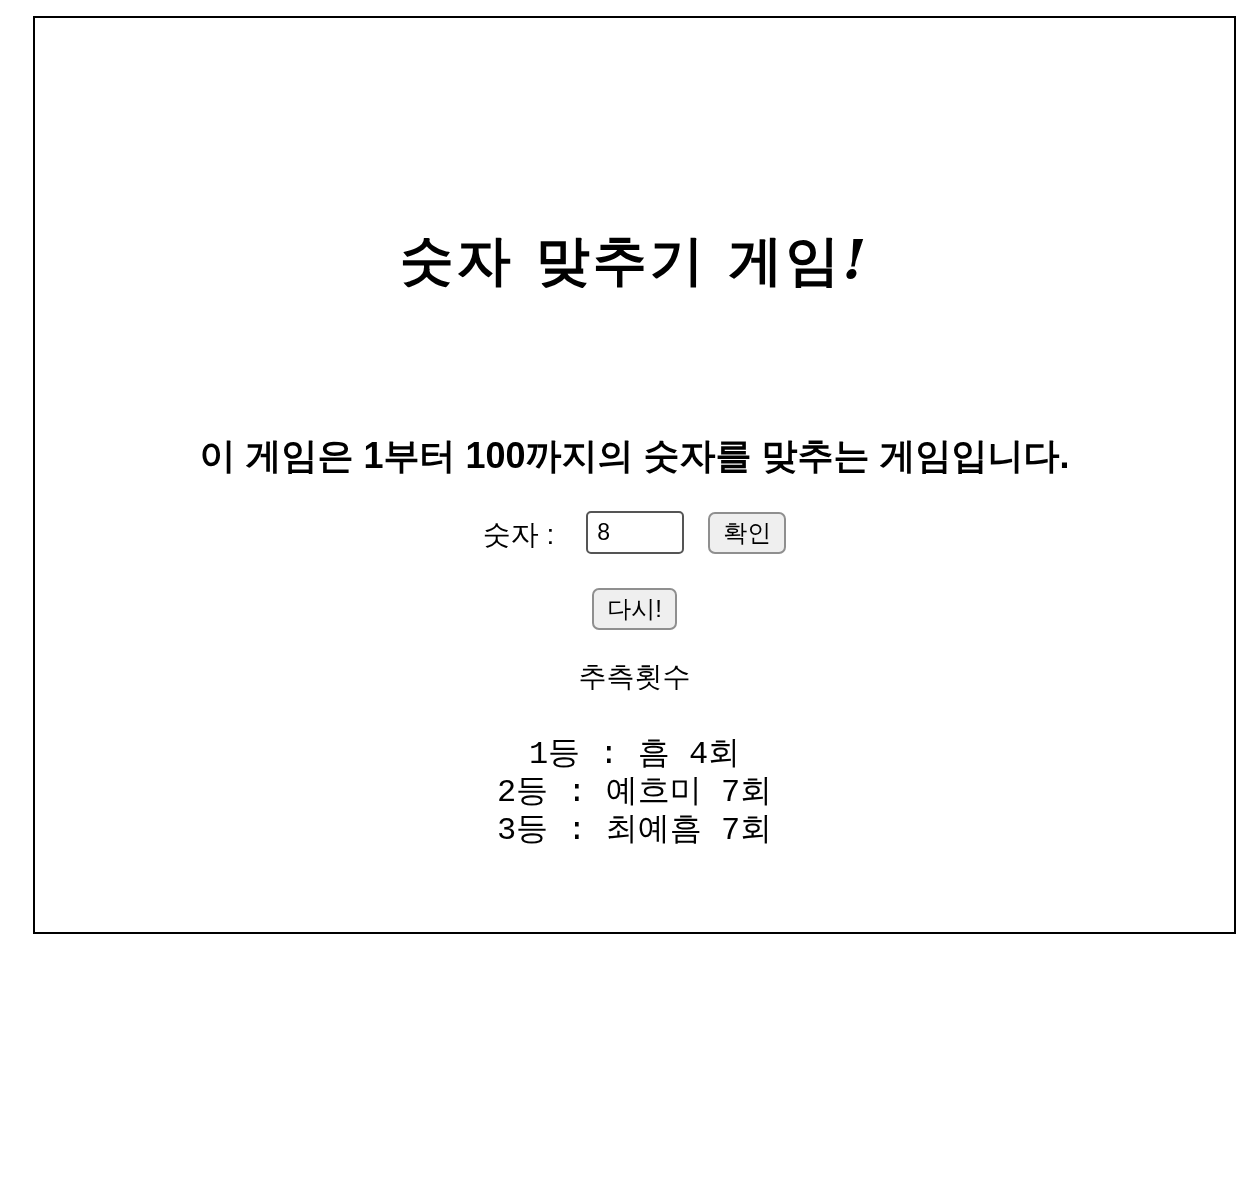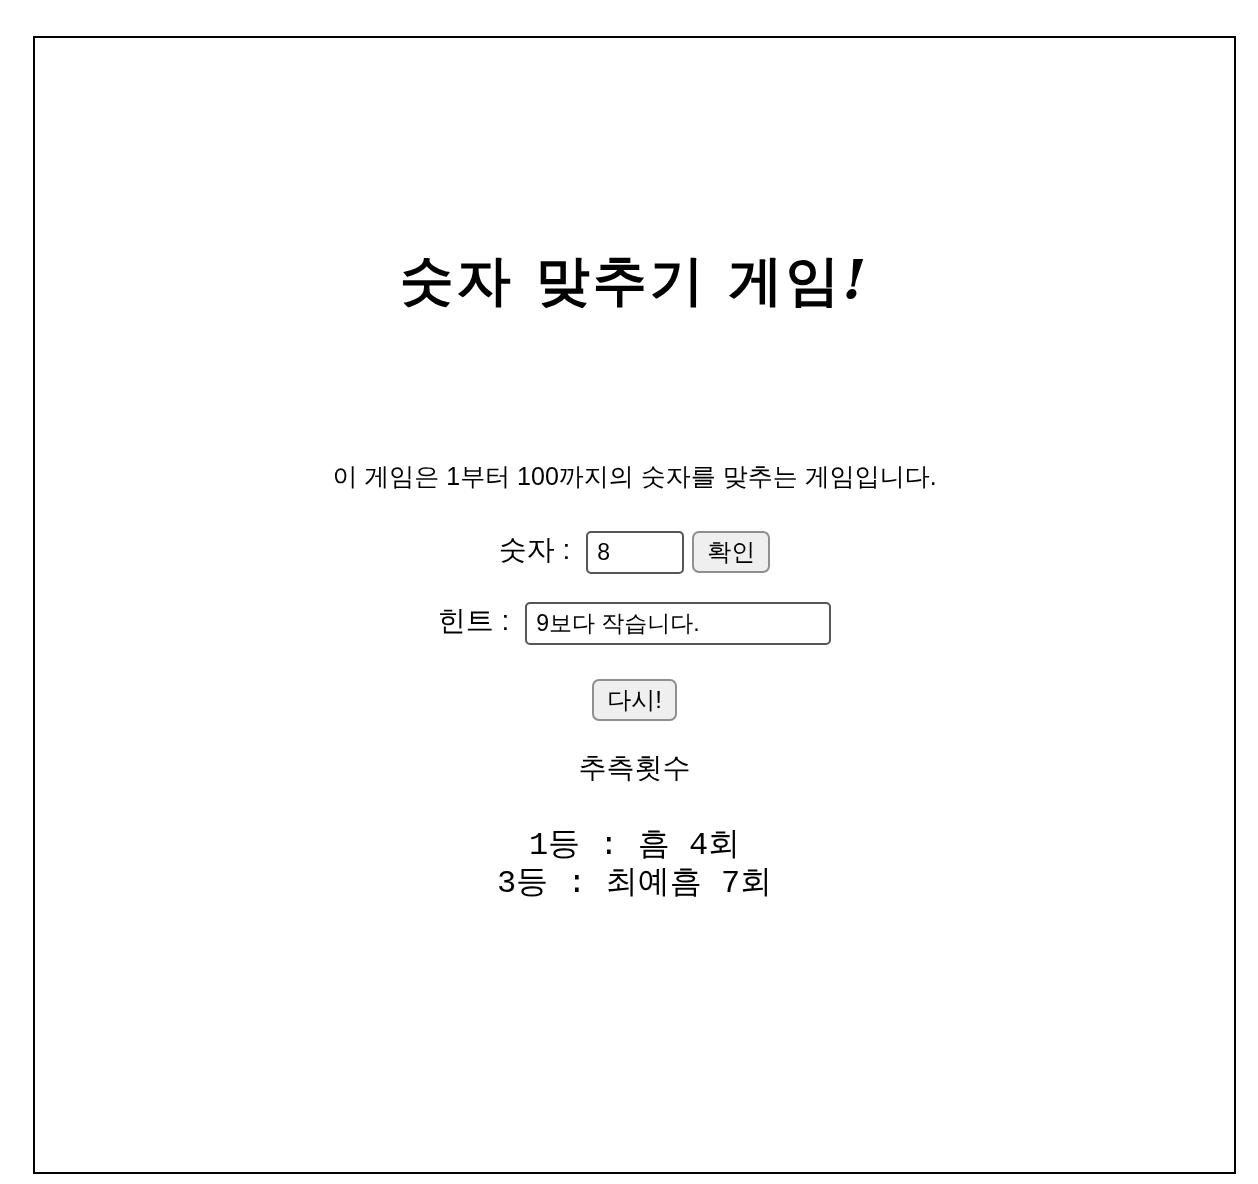--- a/index.html
+++ b/index.html
@@ -4,49 +4,50 @@
 <style>
   html, body {
     margin: 0;
     padding: 0;
     background: #ffffff;
     font-family: "Liberation Sans", "DejaVu Sans", sans-serif;
     color: #000;
   }
   .frame {
     box-sizing: border-box;
-    margin: 36px 22px 10px 33px;
+    margin: 16px 22px 10px 33px;
     width: 1203px;
-    height: 1138px;
+    height: 918px;
     border: 2px solid #000;
     background: #fff;
     text-align: center;
     overflow: hidden;
   }
   .title {
     margin: 215px 0 0 0;
     font-family: "DejaVu Serif", "Liberation Serif", serif;
     font-weight: bold;
     font-size: 54px;
     line-height: 1;
     letter-spacing: 3px;
   }
   .title .excl {
     font-style: italic;
   }
   .desc {
     margin: 150px 0 0 0;
-    font-size: 25px;
+    font-size: 36px;
     line-height: 38px;
+    font-weight: bold;
   }
   .row {
     display: flex;
-    align-items: flex-start;
+    align-items: flex-end;
     justify-content: center;
-    gap: 8px;
+    gap: 24px;
     font-size: 28px;
   }
   .row-guess    { margin-top: 36px; }
   .row-attempts { margin-top: 30px; }
   .row-hint     { margin-top: 28px; }
   .row-retry    { margin-top: 34px; }
   .row label {
     font-size: 28px;
     white-space: pre;
   }
@@ -97,29 +98,26 @@
 
   <p class="desc">이 게임은 1부터 100까지의 숫자를 맞추는 게임입니다.</p>
 
   <div class="row row-guess">
     <label>숫자 : </label>
     <input type="text" class="guess-input" value="8" style="">
     <button class="btn">확인</button>
   </div>
 
 
-  <div class="row row-hint">
-    <label>힌트 : </label>
-    <input type="text" class="hint-input" value="9보다 작습니다." style="">
-  </div>
 
   <div class="row row-retry">
     <button class="btn">다시!</button>
   </div>
 
   <p class="result">추측횟수</p>
 
   <div class="rankings">
     <div>1등 : 흠 4회</div>
+    <div>2등 : 예흐미 7회</div>
     <div>3등 : 최예흠 7회</div>
   </div>
 
 </div>
 
 </body></html>

